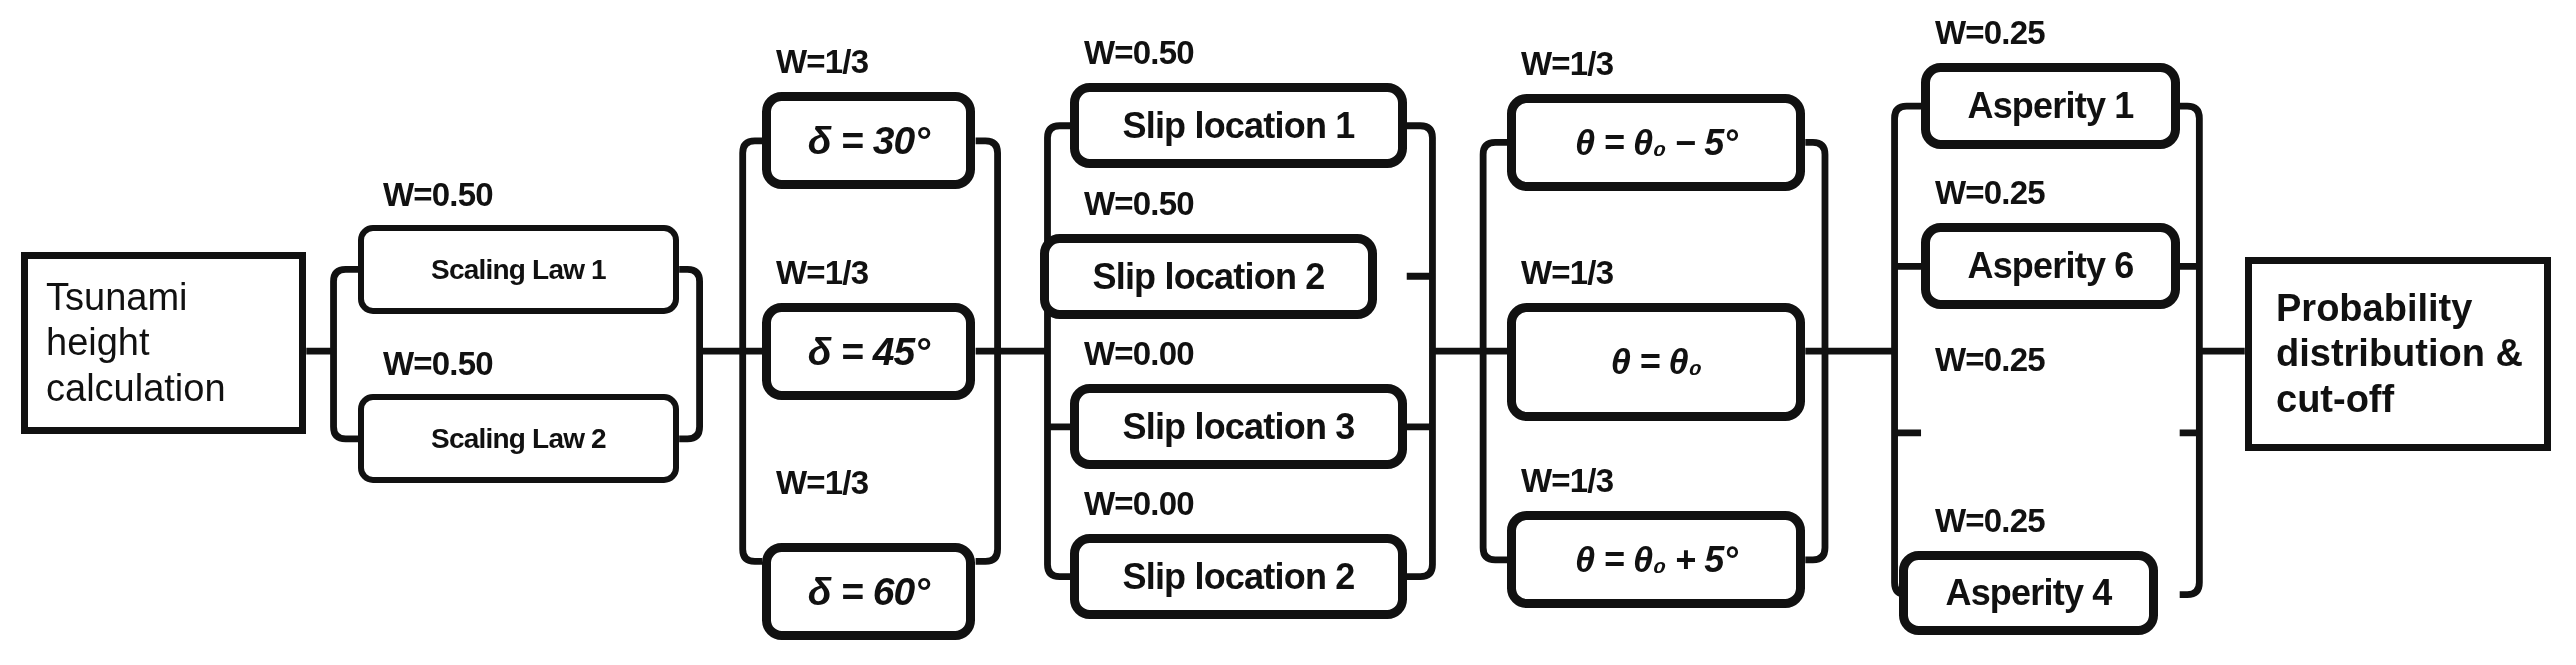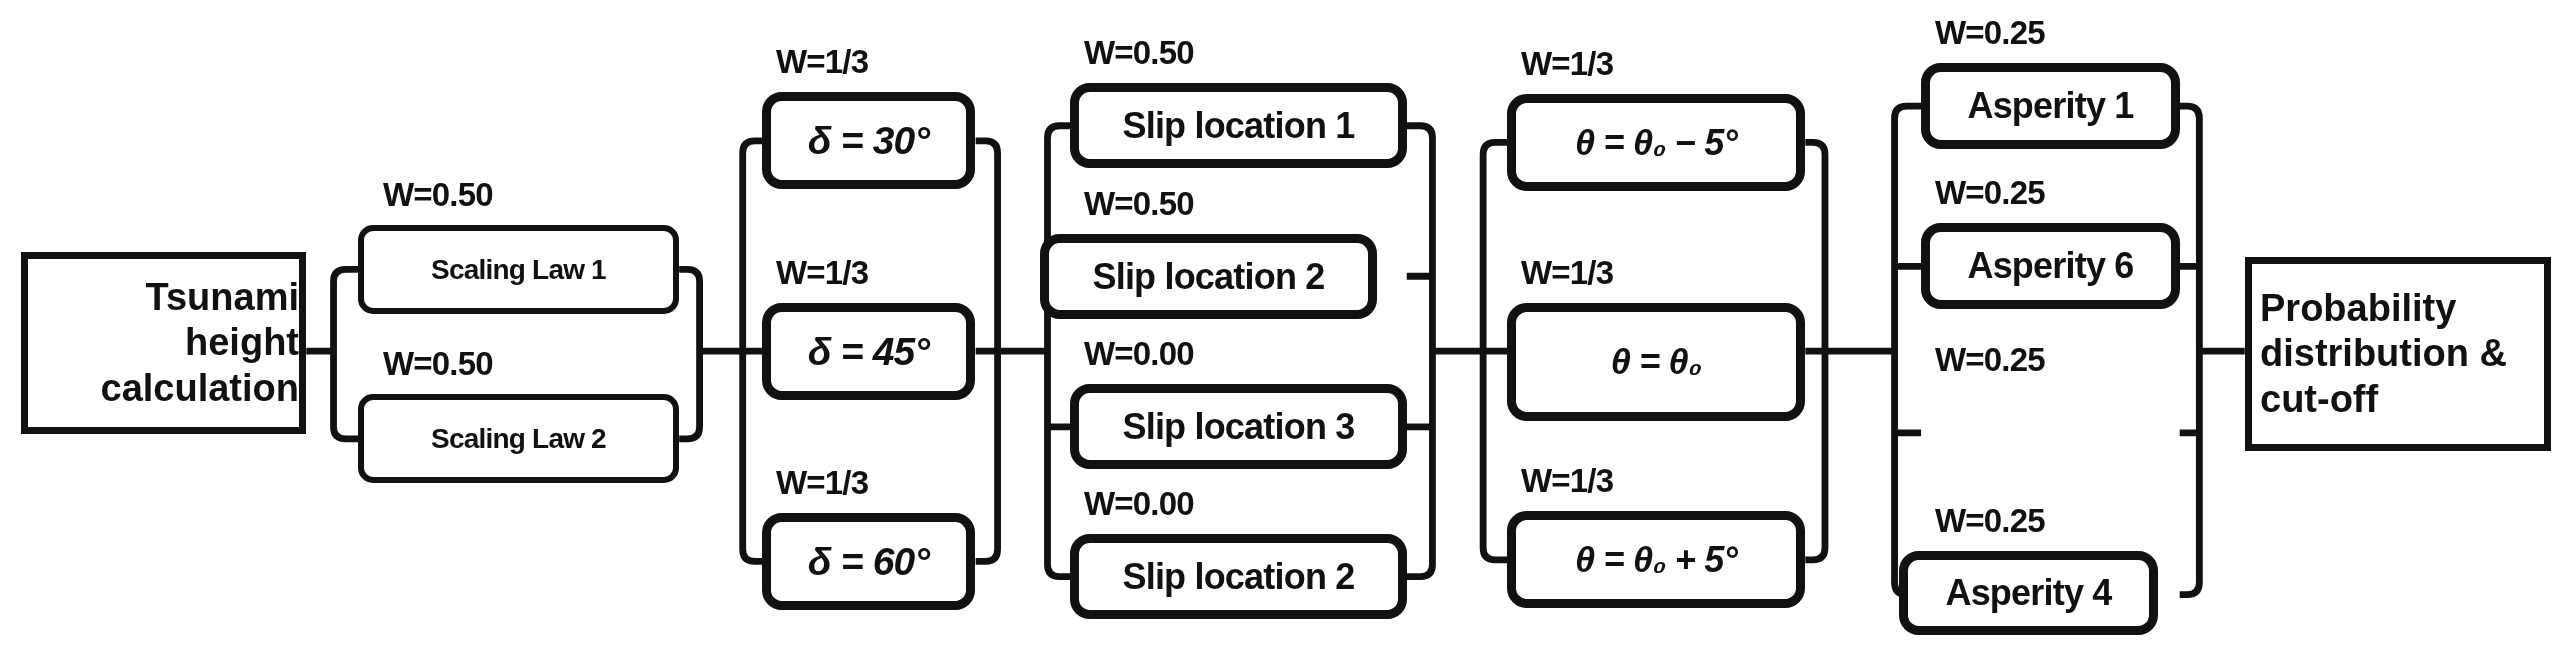--- a/index.html
+++ b/index.html
@@ -10,23 +10,23 @@
            background:#ffffff;box-sizing:border-box;text-align:center;}
   .thin {border:6px solid #111111;border-radius:15px;}
   .thick{border:9.8px solid #111111;border-radius:19.7px;}
   .sharp{border:7.6px solid #111111;border-radius:0;}
   .nlabel{font-weight:bold;font-size:36px;letter-spacing:-0.8px;white-space:nowrap;}
   .sl .nlabel{font-size:28px;}
   .dip .nlabel{font-size:39px;text-align:right;}
   .math .nlabel{font-style:italic;}
   .wlabel{position:absolute;font-weight:bold;font-size:33px;letter-spacing:-0.8px;
           white-space:nowrap;line-height:1;}
-  .src{font-weight:bold;font-size:38px;line-height:1.2;text-align:right;padding:0 0;}
+  .src{font-weight:normal;font-size:38px;line-height:1.2;text-align:left;padding:0 18px;}
   .snk{font-weight:bold;font-size:38px;line-height:1.2;text-align:left;width:100%;
-       padding-left:8px;box-sizing:border-box;}
+       padding-left:24px;box-sizing:border-box;}
 </style>
 </head>
 <body>
 
 <div id="canvas">
 
   <svg id="wires" viewBox="0 0 3406 880" xmlns="http://www.w3.org/2000/svg" fill="none" stroke="#111111" stroke-width="9">
     <path d="M 405 464 H 441 M 474 356 H 457 Q 441 356 441 372 V 564 Q 441 580 457 580 H 474"></path>
     <path d="M 898 356 H 909 Q 925 356 925 372 V 564 Q 925 580 909 580 H 898 M 925 464 H 982
          M 1008 186 H 998 Q 982 186 982 202 V 726 Q 982 742 998 742 H 1008 M 982 464 H 1008"></path>
@@ -58,21 +58,21 @@
 
   <div class="wlabel" style="left:776px;top:45px">W=1/3</div>
   <div class="nodebox thick dip math" style="left:762px;top:92px;width:213px;height:97px">
     <span class="nlabel">δ = 30°</span>
     </div>
   <div class="wlabel" style="left:776px;top:256px">W=1/3</div>
   <div class="nodebox thick dip math" style="left:762px;top:303px;width:213px;height:97px">
     <span class="nlabel">δ = 45°</span>
     </div>
   <div class="wlabel" style="left:776px;top:466px">W=1/3</div>
-  <div class="nodebox thick dip math" style="left:762px;top:513px;width:213px;height:97px">
+  <div class="nodebox thick dip math" style="left:762px;top:543px;width:213px;height:97px">
     <span class="nlabel">δ = 60°</span>
     </div>
 
   <div class="wlabel" style="left:1084px;top:36px">W=0.50</div>
   <div class="nodebox thick" style="left:1070px;top:83px;width:337px;height:85px">
     <span class="nlabel">Slip location 1</span>
     </div>
   <div class="wlabel" style="left:1084px;top:187px">W=0.50</div>
   <div class="nodebox thick" style="left:1040px;top:234px;width:337px;height:85px">
     <span class="nlabel">Slip location 2</span>

